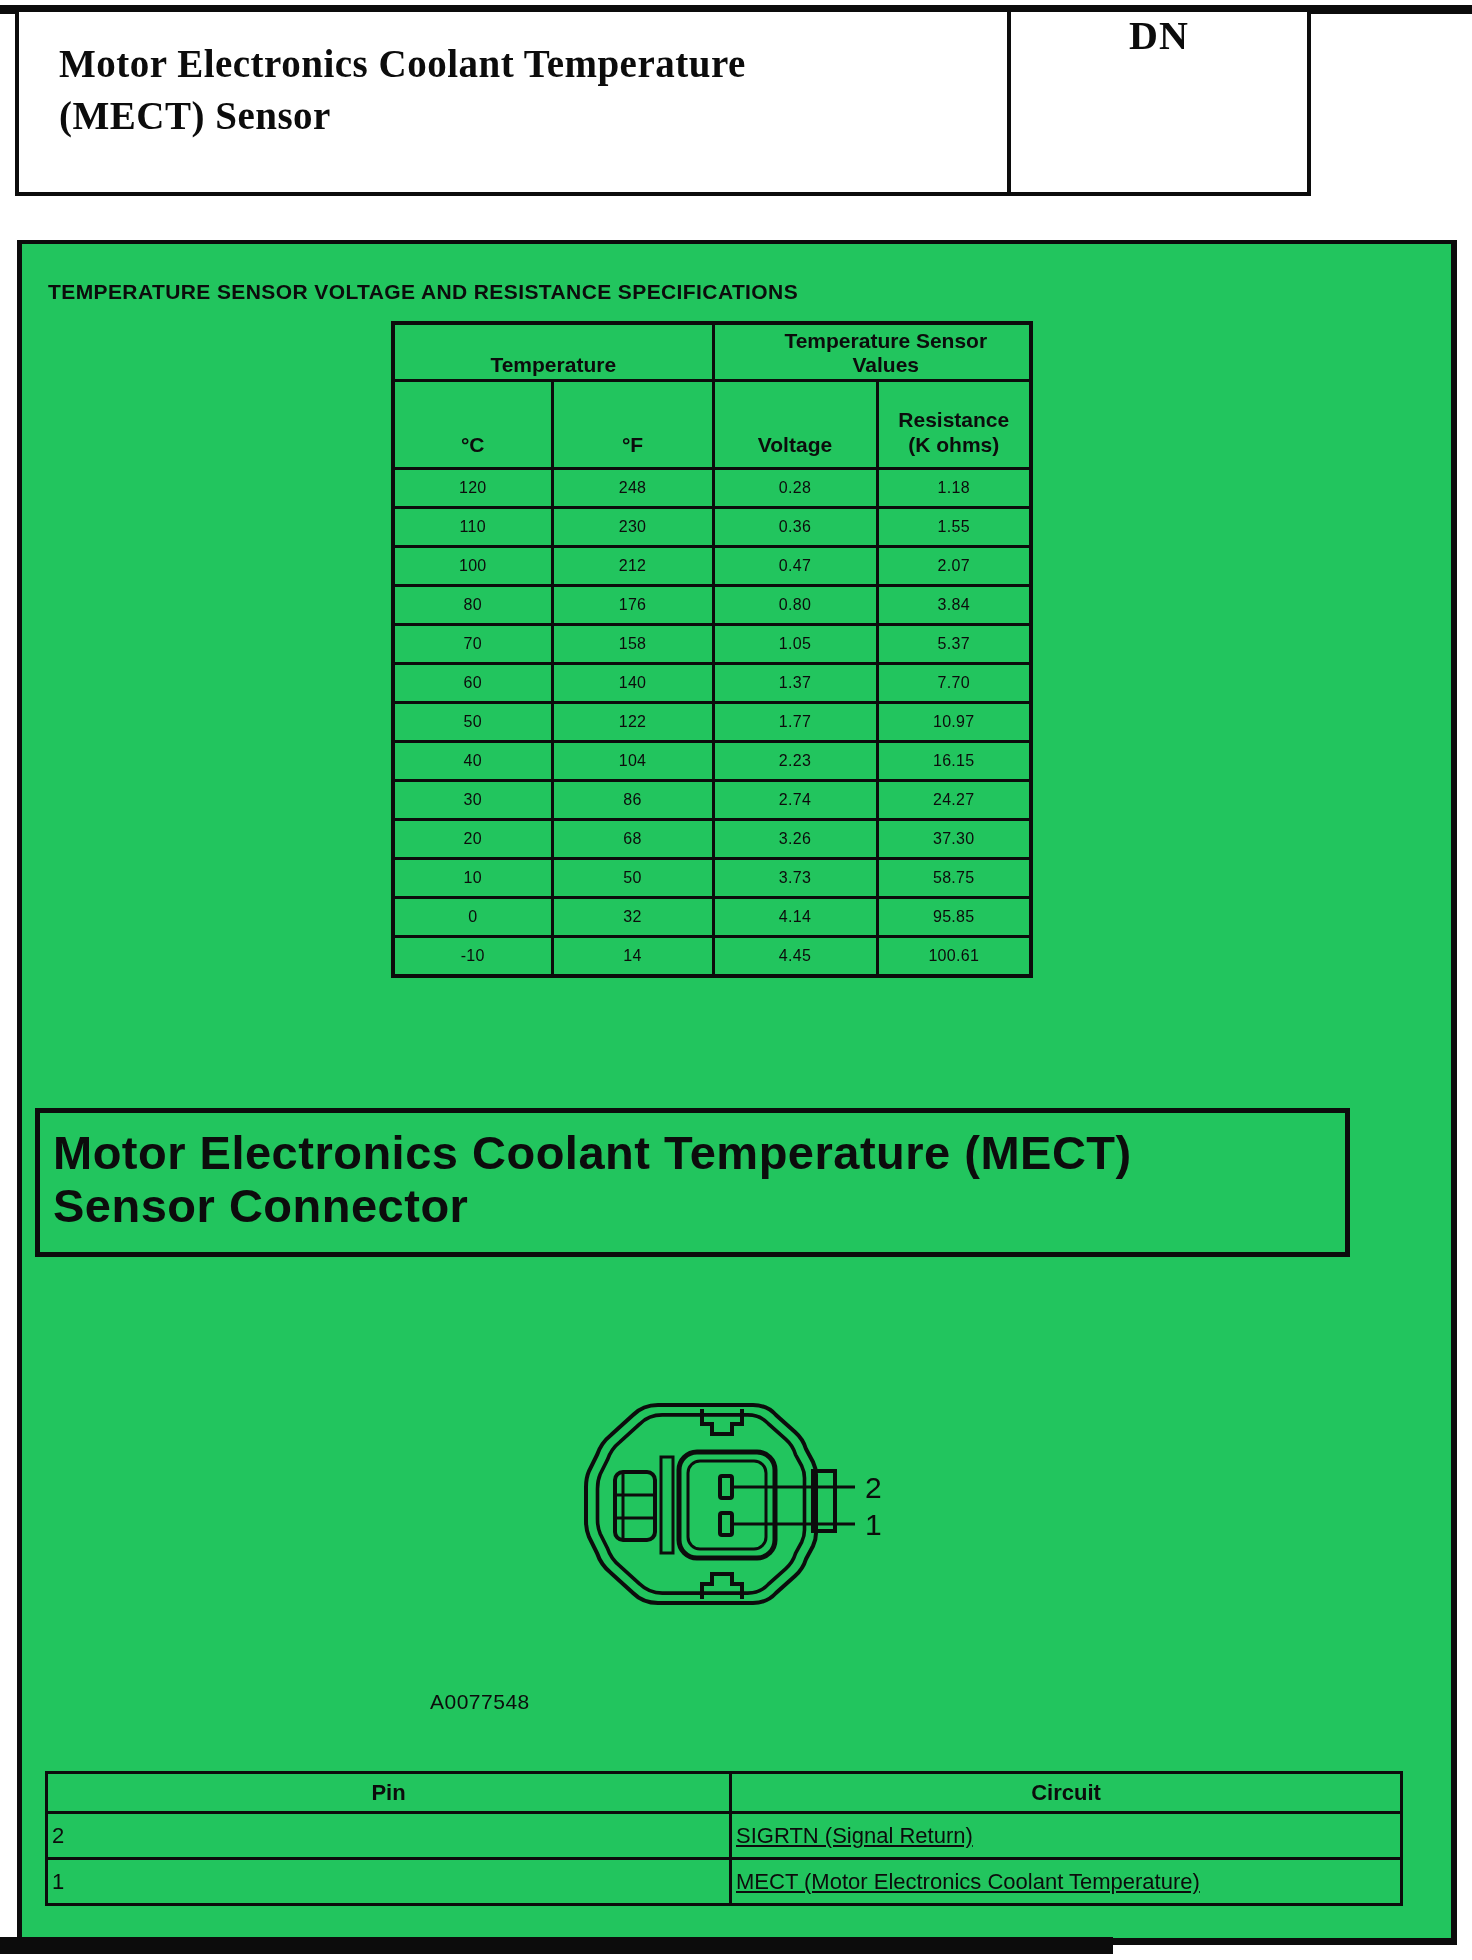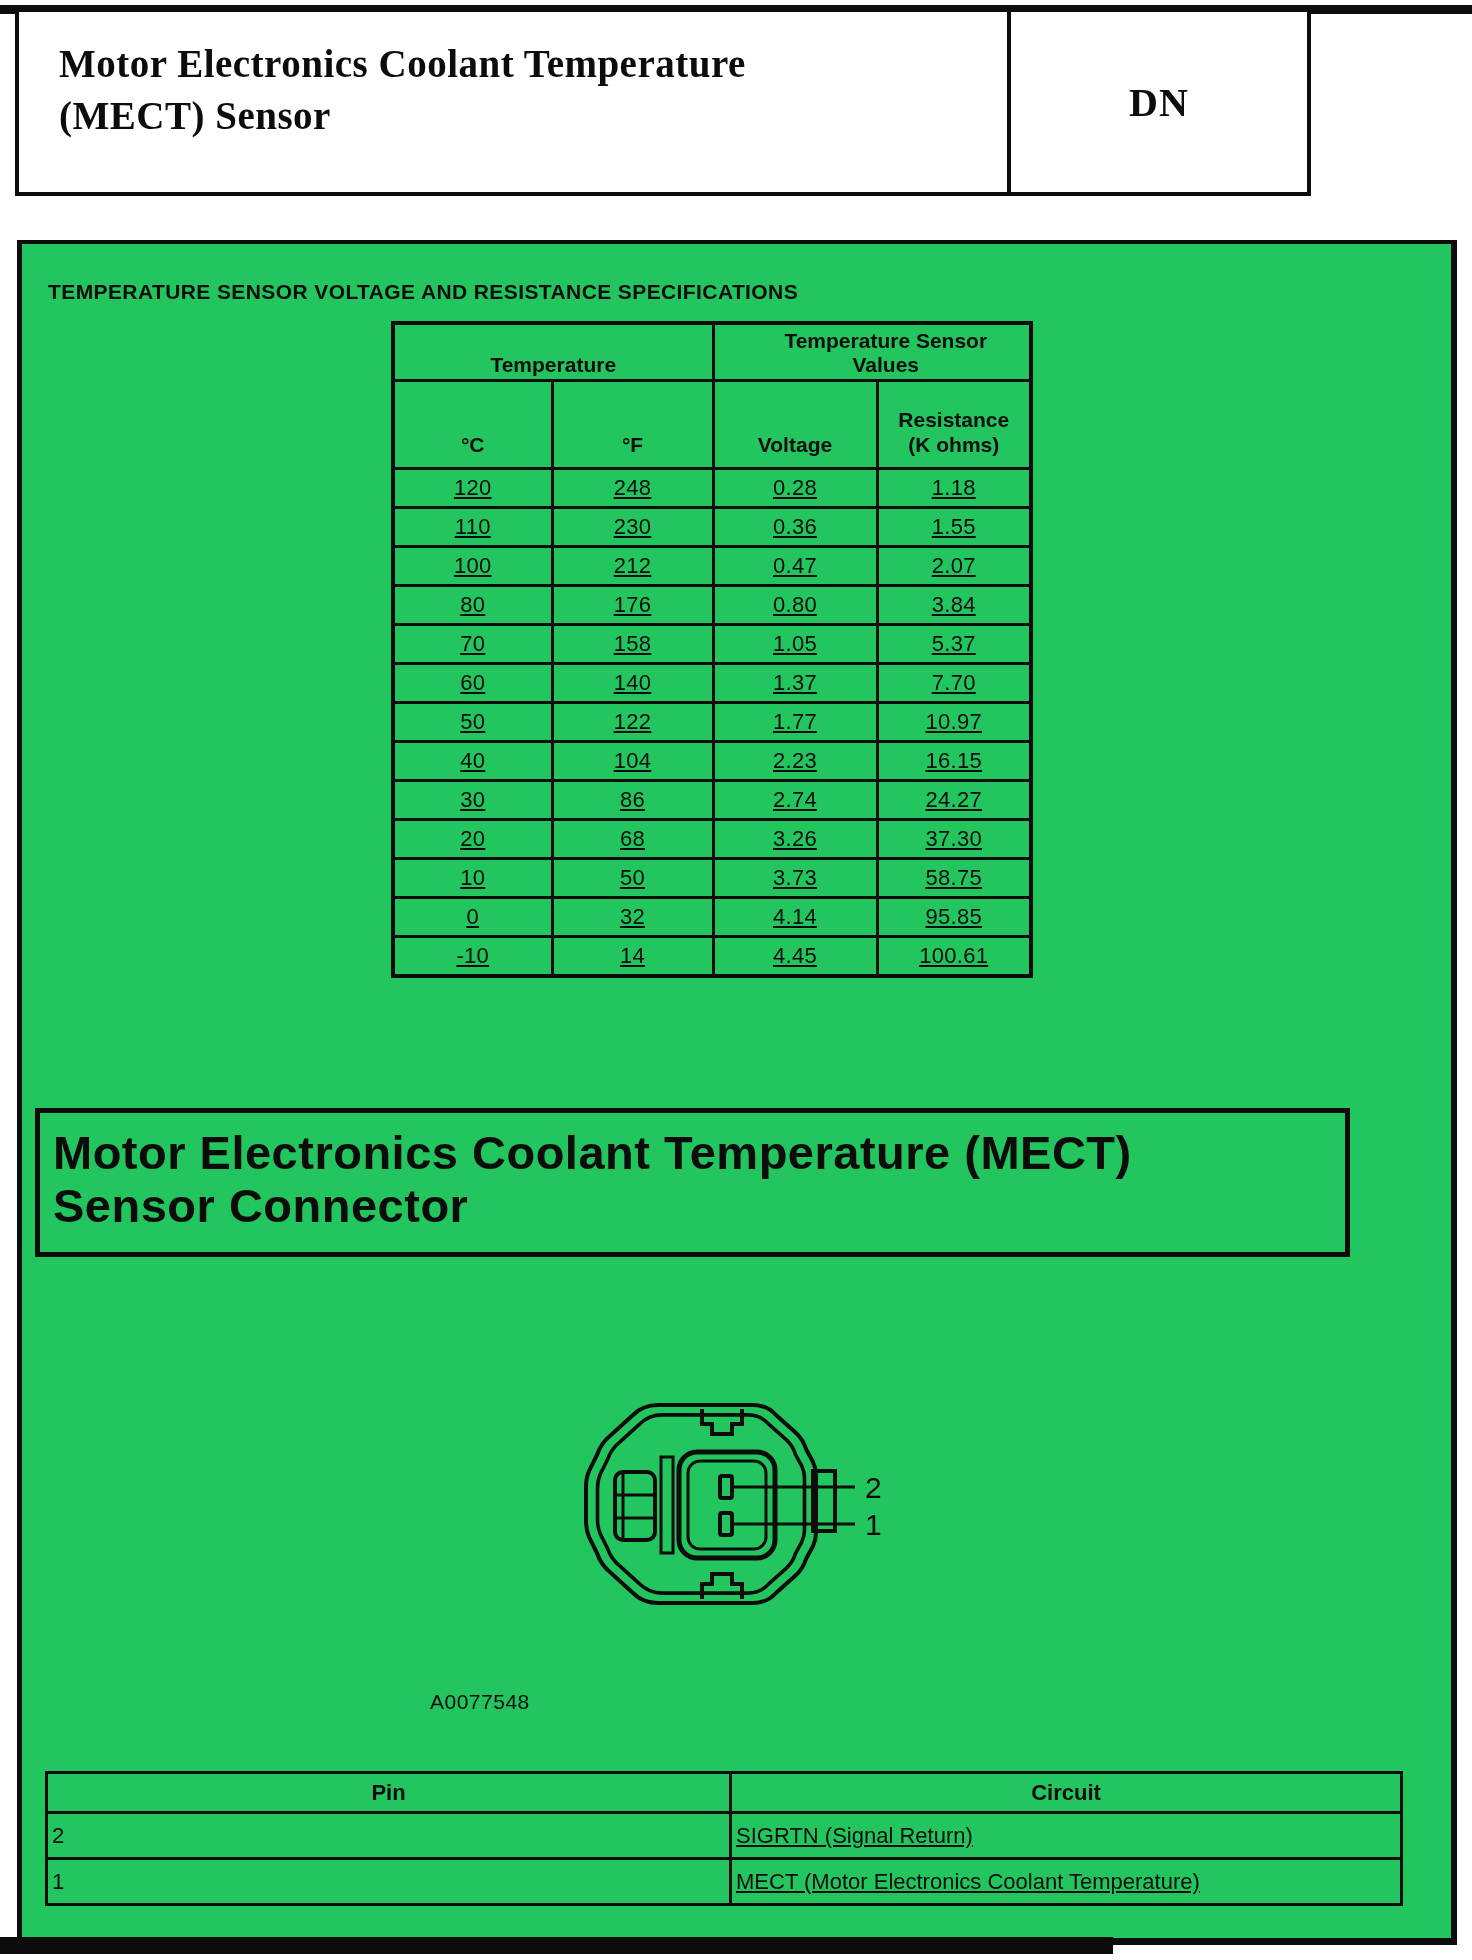--- a/index.html
+++ b/index.html
@@ -17,21 +17,21 @@
     border:4px solid #0c0c0c; display:flex; background:#fff;
   }
   .header-title-cell { flex:1 1 auto; padding:26px 0 8px 40px; }
   .doc-title {
     font-family:"Liberation Serif","DejaVu Serif",serif;
     font-weight:bold; font-size:39px; line-height:52px; letter-spacing:.5px;
     white-space:pre-line;
   }
   .header-code-cell {
     width:300px; border-left:4px solid #0c0c0c;
-    display:flex; align-items:center; justify-content:center;
+    display:flex; justify-content:center;
   }
   .section-code {
     font-family:"Liberation Serif","DejaVu Serif",serif;
     font-weight:bold; font-size:40px; letter-spacing:1px;
   }
 
   
   .content-box {
     position:absolute; left:17px; top:240px; width:1440px; height:1705px;
     border-style:solid; border-color:#0c0c0c; border-width:4px 6px 7px 5px;
@@ -47,21 +47,21 @@
   
   table { border-collapse:collapse; }
   .spec-table {
     position:absolute; left:369px; top:77px; width:638px;
     table-layout:fixed; border:4px solid #0c0c0c;
   }
   .spec-table th, .spec-table td { border:3px solid #0c0c0c; text-align:center; }
   .spec-table .group-row th { height:48px; font-size:21px; font-weight:bold; vertical-align:bottom; padding-bottom:2px; white-space:pre-line; line-height:24px; }
   .spec-table .group-row th.gh-vals { vertical-align:middle; padding-top:4px;padding-left:28px; }
   .spec-table .colhead-row th { height:88px; font-size:21px; font-weight:bold; vertical-align:bottom; padding-bottom:10px; white-space:pre-line; line-height:25px; }
-  .spec-table tbody td { height:39px; font-size:22px; letter-spacing:.3px;text-decoration:underline; }
+  .spec-table tbody td { height:39px; font-size:16px; letter-spacing:.3px; }
 
   
   .connector-heading {
     position:absolute; left:13px; top:864px; width:1315px; height:149px;
     border:5px solid #0c0c0c; padding:13px 7px 0 13px;
     font-weight:bold; font-size:47px; line-height:53px; letter-spacing:.5px;
     white-space:pre-line;
   }
   .connector-figure { position:absolute; left:521px; top:1125px; }
   .figure-id { position:absolute; left:408px; top:1446px; font-size:21px; letter-spacing:.5px; }

